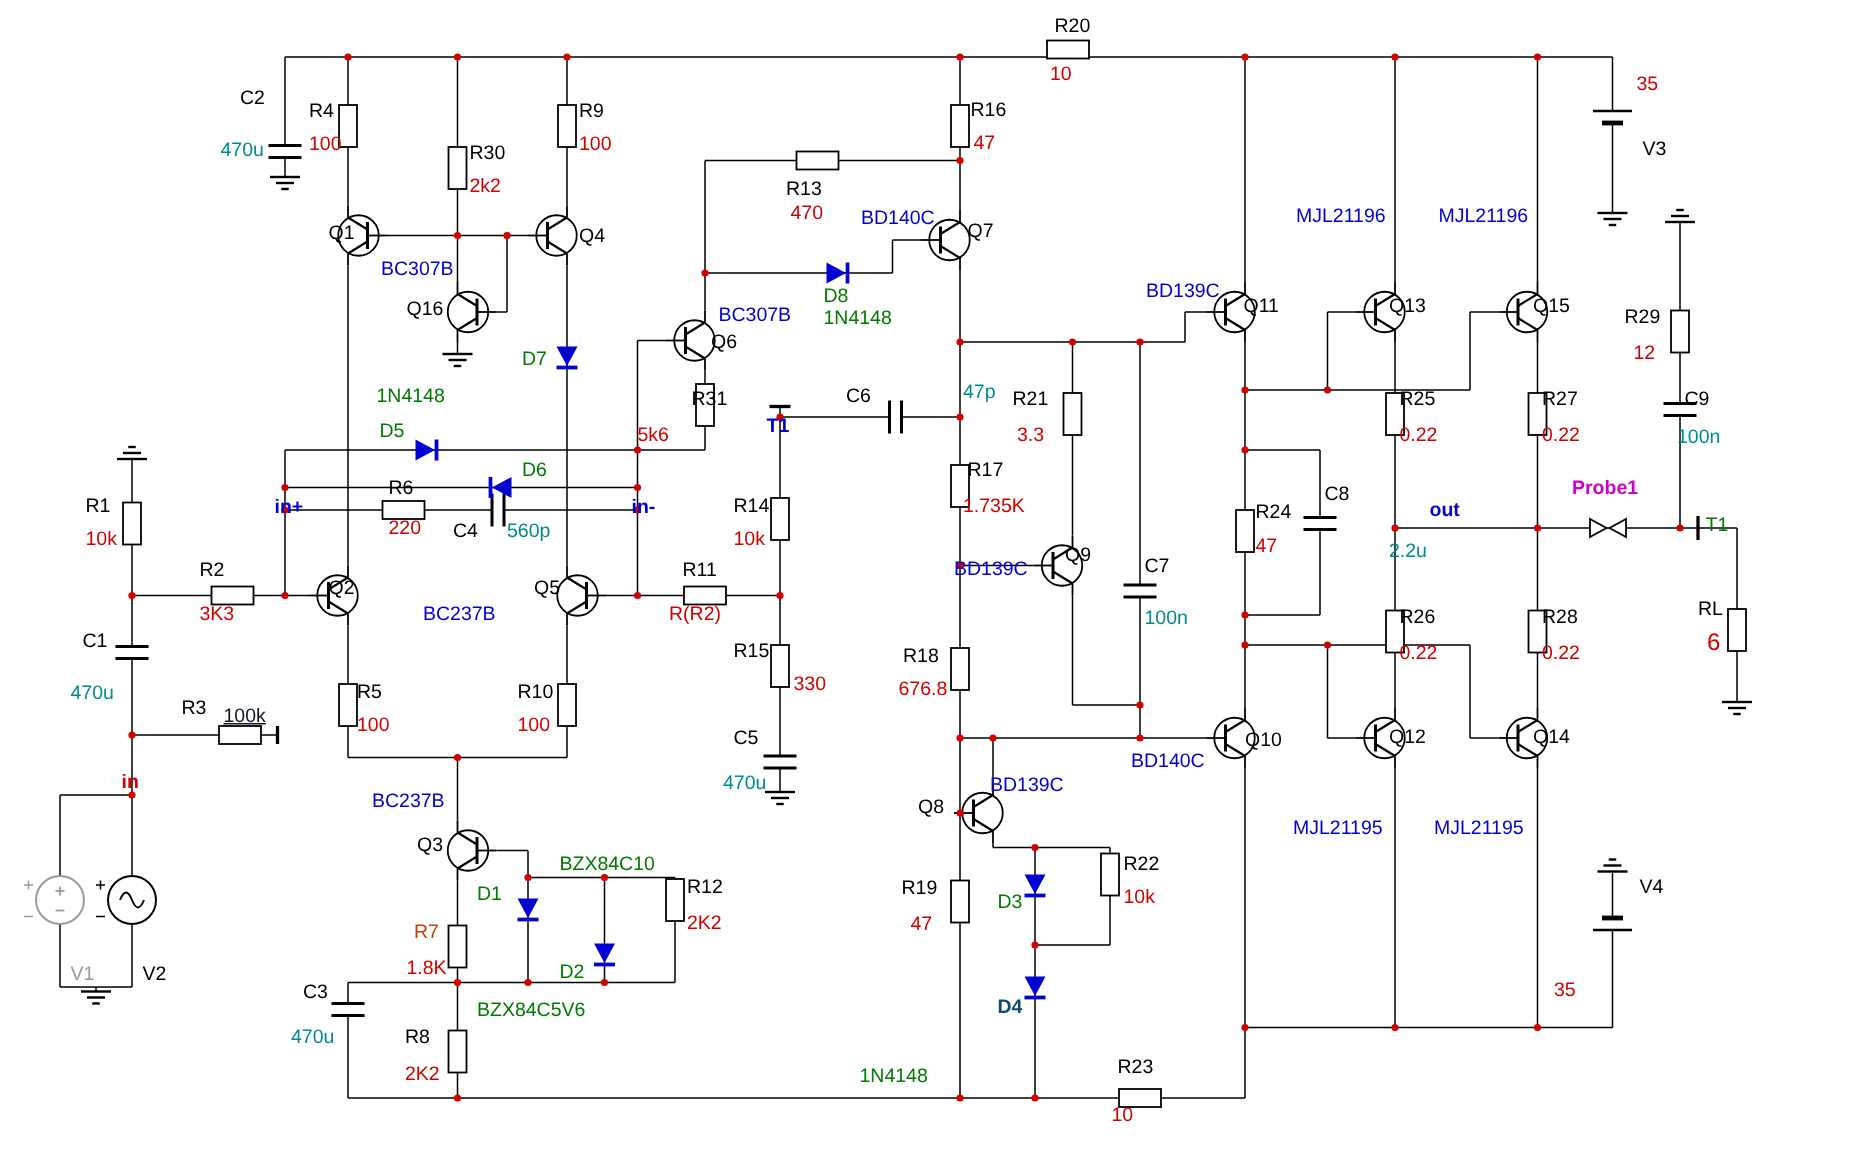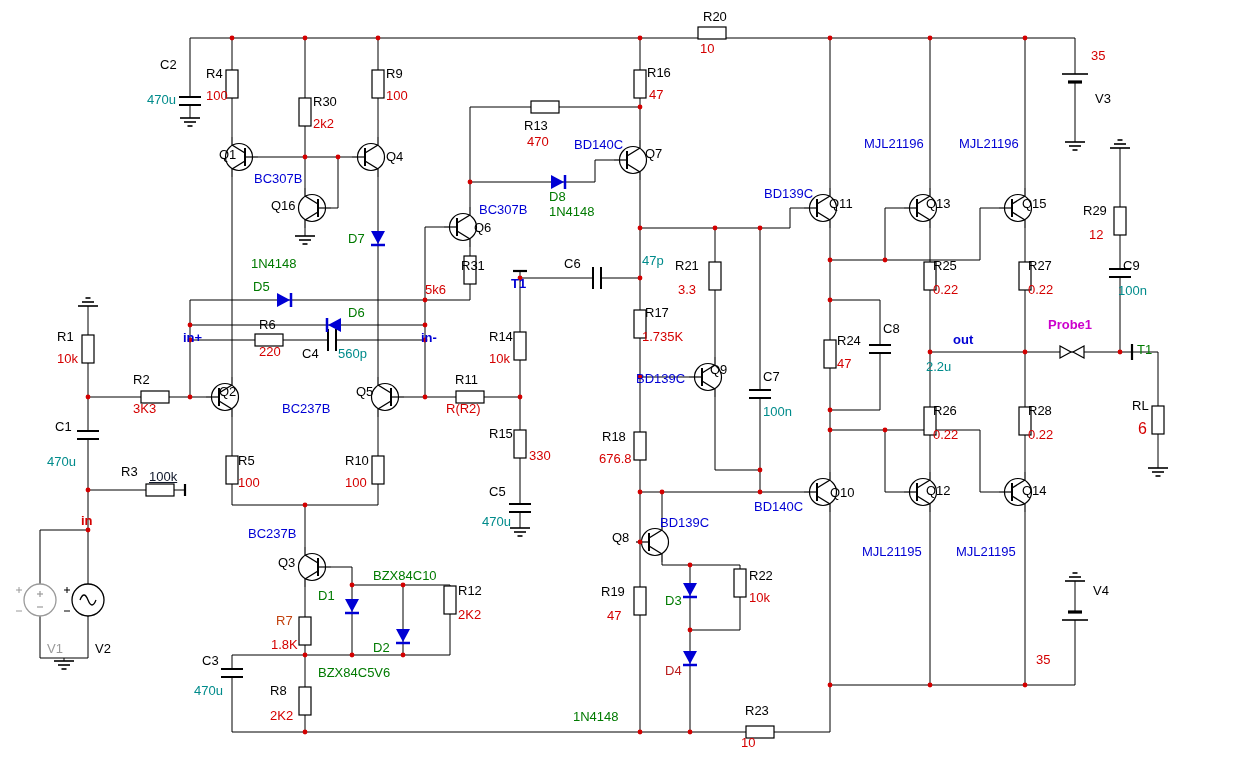--- a/index.html
+++ b/index.html
@@ -563,21 +563,21 @@
       <div class="lbl" style="left: 1118px; top: 284px; color: rgb(0, 139, 139);">100n</div>
       <div class="lbl" style="left: 1132px; top: 399px; color: rgb(0, 0, 0);">RL</div>
       <div class="lbl" style="left: 1138px; top: 421px; color: rgb(212, 0, 0); font-size: 16px;">6</div>
       <div class="lbl" style="left: 1093px; top: 584px; color: rgb(0, 0, 0);">V4</div>
       <div class="lbl" style="left: 1036px; top: 653px; color: rgb(212, 0, 0);">35</div>
       <div class="lbl" style="left: 612px; top: 531px; color: rgb(0, 0, 0);">Q8</div>
       <div class="lbl" style="left: 660px; top: 516px; color: rgb(0, 0, 212);">BD139C</div>
       <div class="lbl" style="left: 601px; top: 585px; color: rgb(0, 0, 0);">R19</div>
       <div class="lbl" style="left: 607px; top: 609px; color: rgb(212, 0, 0);">47</div>
       <div class="lbl" style="left: 665px; top: 594px; color: rgb(0, 122, 0);">D3</div>
-      <div class="lbl" style="left: 665px; top: 664px; color: #b91c1c;">D4</div>
+      <div class="lbl" style="left: 665px; top: 664px; color: #0c4a6e; font-weight: bold;">D4</div>
       <div class="lbl" style="left: 749px; top: 569px; color: rgb(0, 0, 0);">R22</div>
       <div class="lbl" style="left: 749px; top: 591px; color: rgb(212, 0, 0);">10k</div>
       <div class="lbl" style="left: 573px; top: 710px; color: rgb(0, 122, 0);">1N4148</div>
       <div class="lbl" style="left: 745px; top: 704px; color: rgb(0, 0, 0);">R23</div>
       <div class="lbl" style="left: 741px; top: 736px; color: rgb(212, 0, 0);">10</div>
       <div class="lbl" style="left: 238px; top: 454px; color: rgb(0, 0, 0);">R5</div>
       <div class="lbl" style="left: 238px; top: 476px; color: rgb(212, 0, 0);">100</div>
       <div class="lbl" style="left: 345px; top: 454px; color: rgb(0, 0, 0);">R10</div>
       <div class="lbl" style="left: 345px; top: 476px; color: rgb(212, 0, 0);">100</div>
       <div class="lbl" style="left: 248px; top: 527px; color: rgb(0, 0, 212);">BC237B</div>

